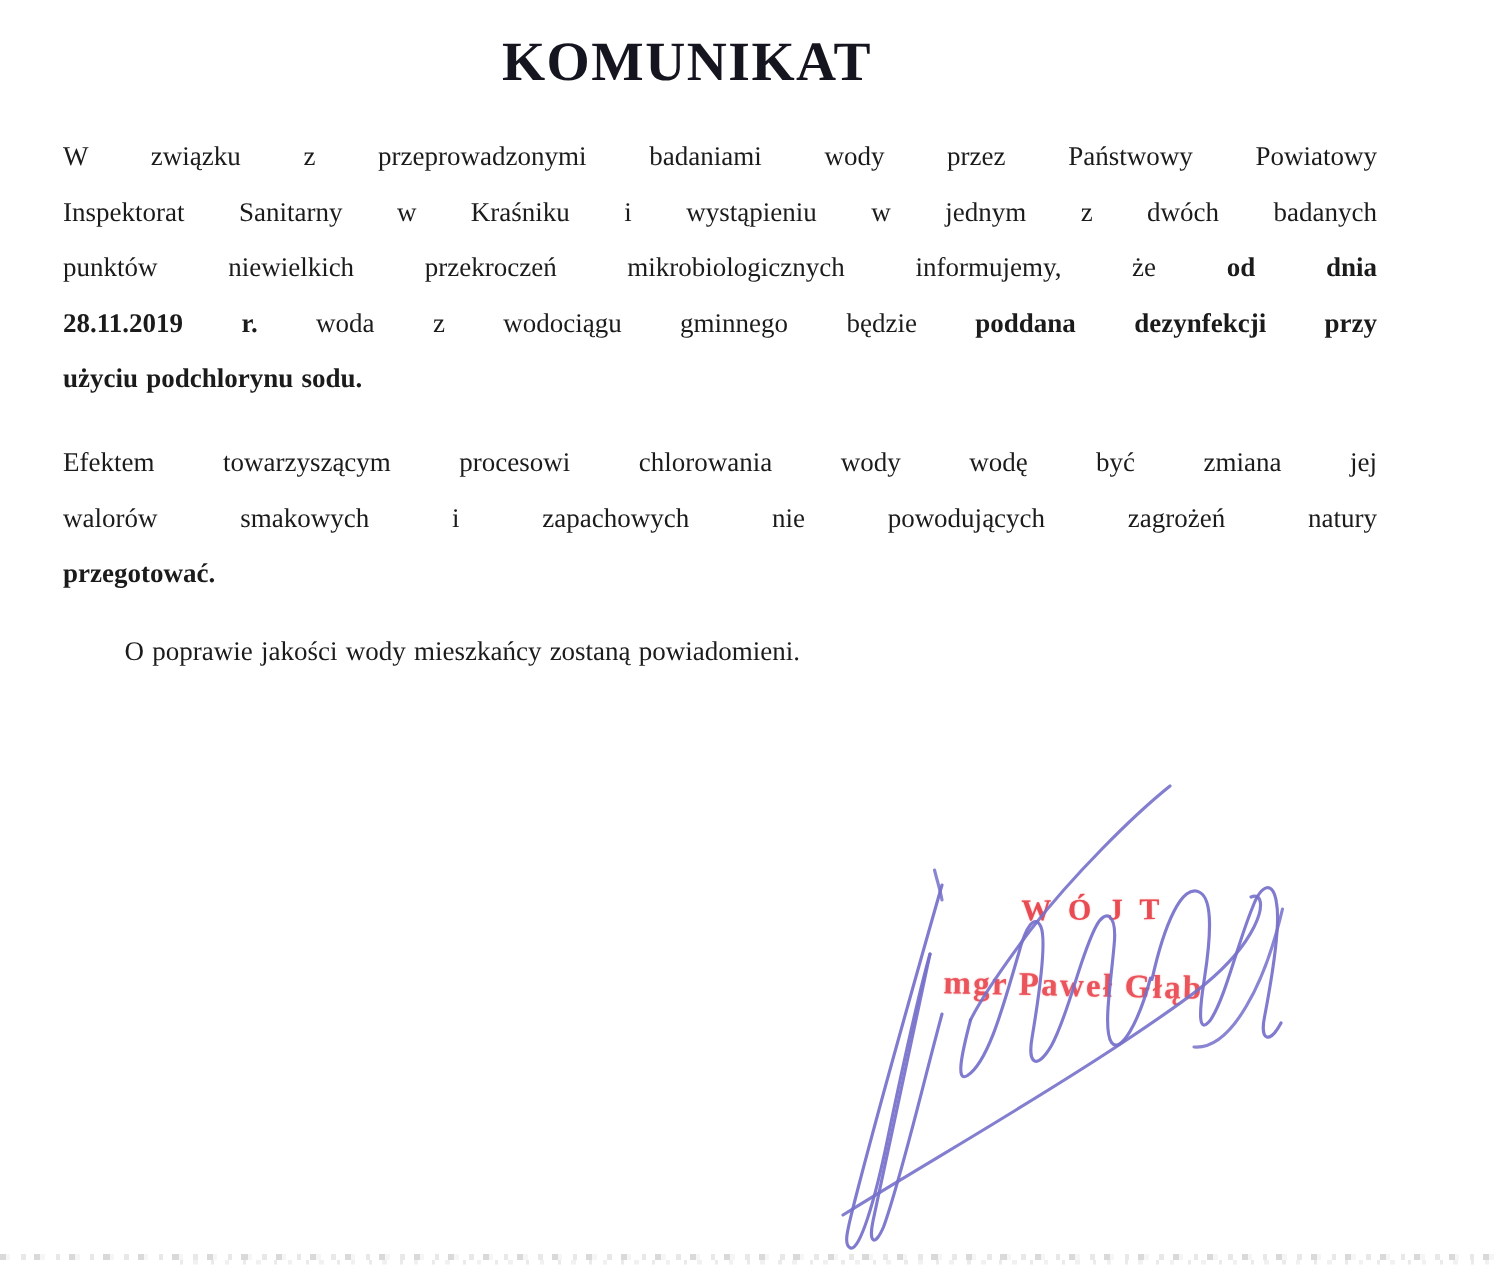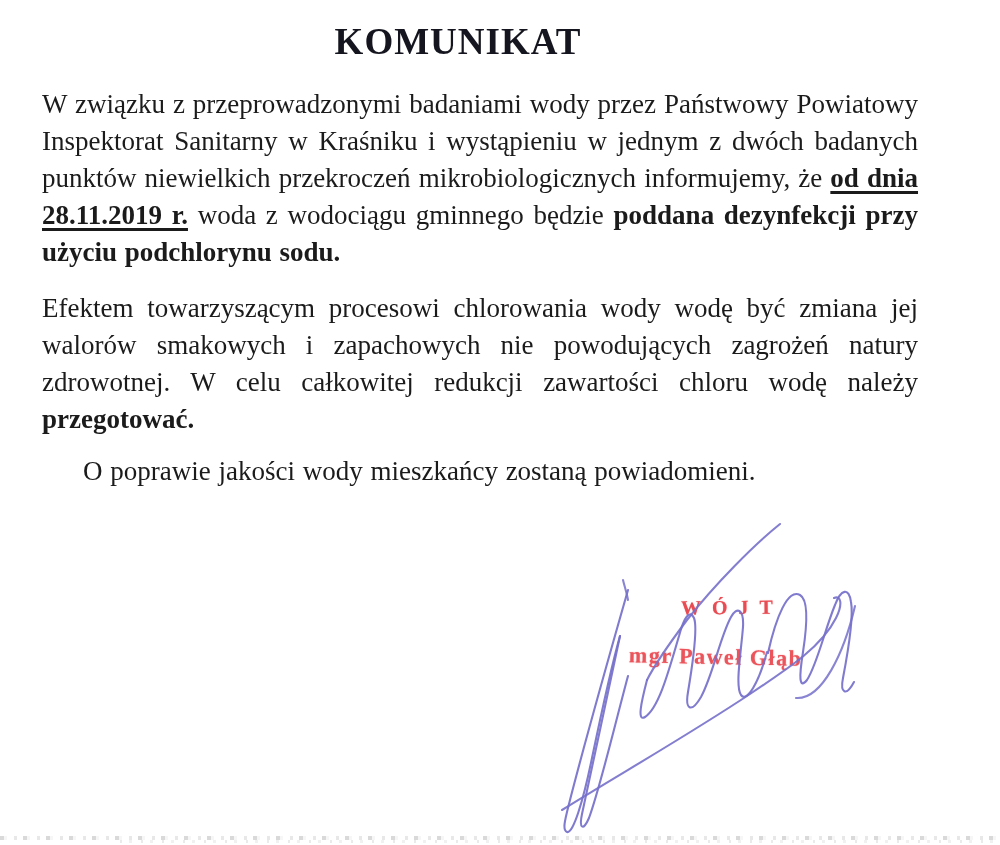--- a/index.html
+++ b/index.html
@@ -21,41 +21,40 @@
   .doc-title {
     margin: 22px 44px 0 0;
     text-align: center;
     font-size: 37px;
     line-height: 40px;
     font-weight: bold;
     letter-spacing: 1px;
     color: #15151f;
   }
   .para {
-    font-size: 27px;
+    font-size: 18px;
     line-height: 37px;
     margin: 0;
   }
   .p1 { margin-top: 24px; }
   .p2 { margin-top: 19px; }
   .p3 { margin-top: 15px; margin-left: 41px; }
   .line {
     text-align: justify;
     text-align-last: justify;
     word-spacing: 1px;
     white-space: normal;
   }
   .line.last {
     text-align: right;
     text-align-last: left;
   }
   .b { font-weight: bold; }
   .bu {
     font-weight: bold;
-    text-decoration: underline;
     text-decoration-thickness: 2.5px;
     text-underline-offset: 4px;
   }
   
   .sig-block {
     position: absolute;
     left: 0; top: 0;
     width: 1000px; height: 845px;
     pointer-events: none;
   }
@@ -133,21 +132,20 @@
       <div class="line"><span>W związku z przeprowadzonymi badaniami wody przez Państwowy Powiatowy</span></div>
       <div class="line"><span>Inspektorat Sanitarny w Kraśniku i wystąpieniu w jednym z dwóch badanych</span></div>
       <div class="line"><span>punktów niewielkich przekroczeń mikrobiologicznych informujemy, że</span> <span class="bu">od dnia</span></div>
       <div class="line"><span class="bu">28.11.2019 r.</span> <span>woda z wodociągu gminnego będzie</span> <span class="b">poddana dezynfekcji przy</span></div>
       <div class="line last"><span class="b">użyciu podchlorynu sodu.</span></div>
     </div>
 
     <div class="para p2">
       <div class="line"><span>Efektem towarzyszącym procesowi chlorowania wody wodę być zmiana jej</span></div>
       <div class="line"><span>walorów smakowych i zapachowych nie powodujących zagrożeń natury</span></div>
-      <div class="line"><span>zdrowotnej. W celu całkowitej redukcji zawartości chloru wodę należy</span></div>
       <div class="line last"><span class="b">przegotować.</span></div>
     </div>
 
     <div class="para p3">
       <div class="line last"><span>O poprawie jakości wody mieszkańcy zostaną powiadomieni.</span></div>
     </div>
 
   </div>
 
   <div class="sig-block">

